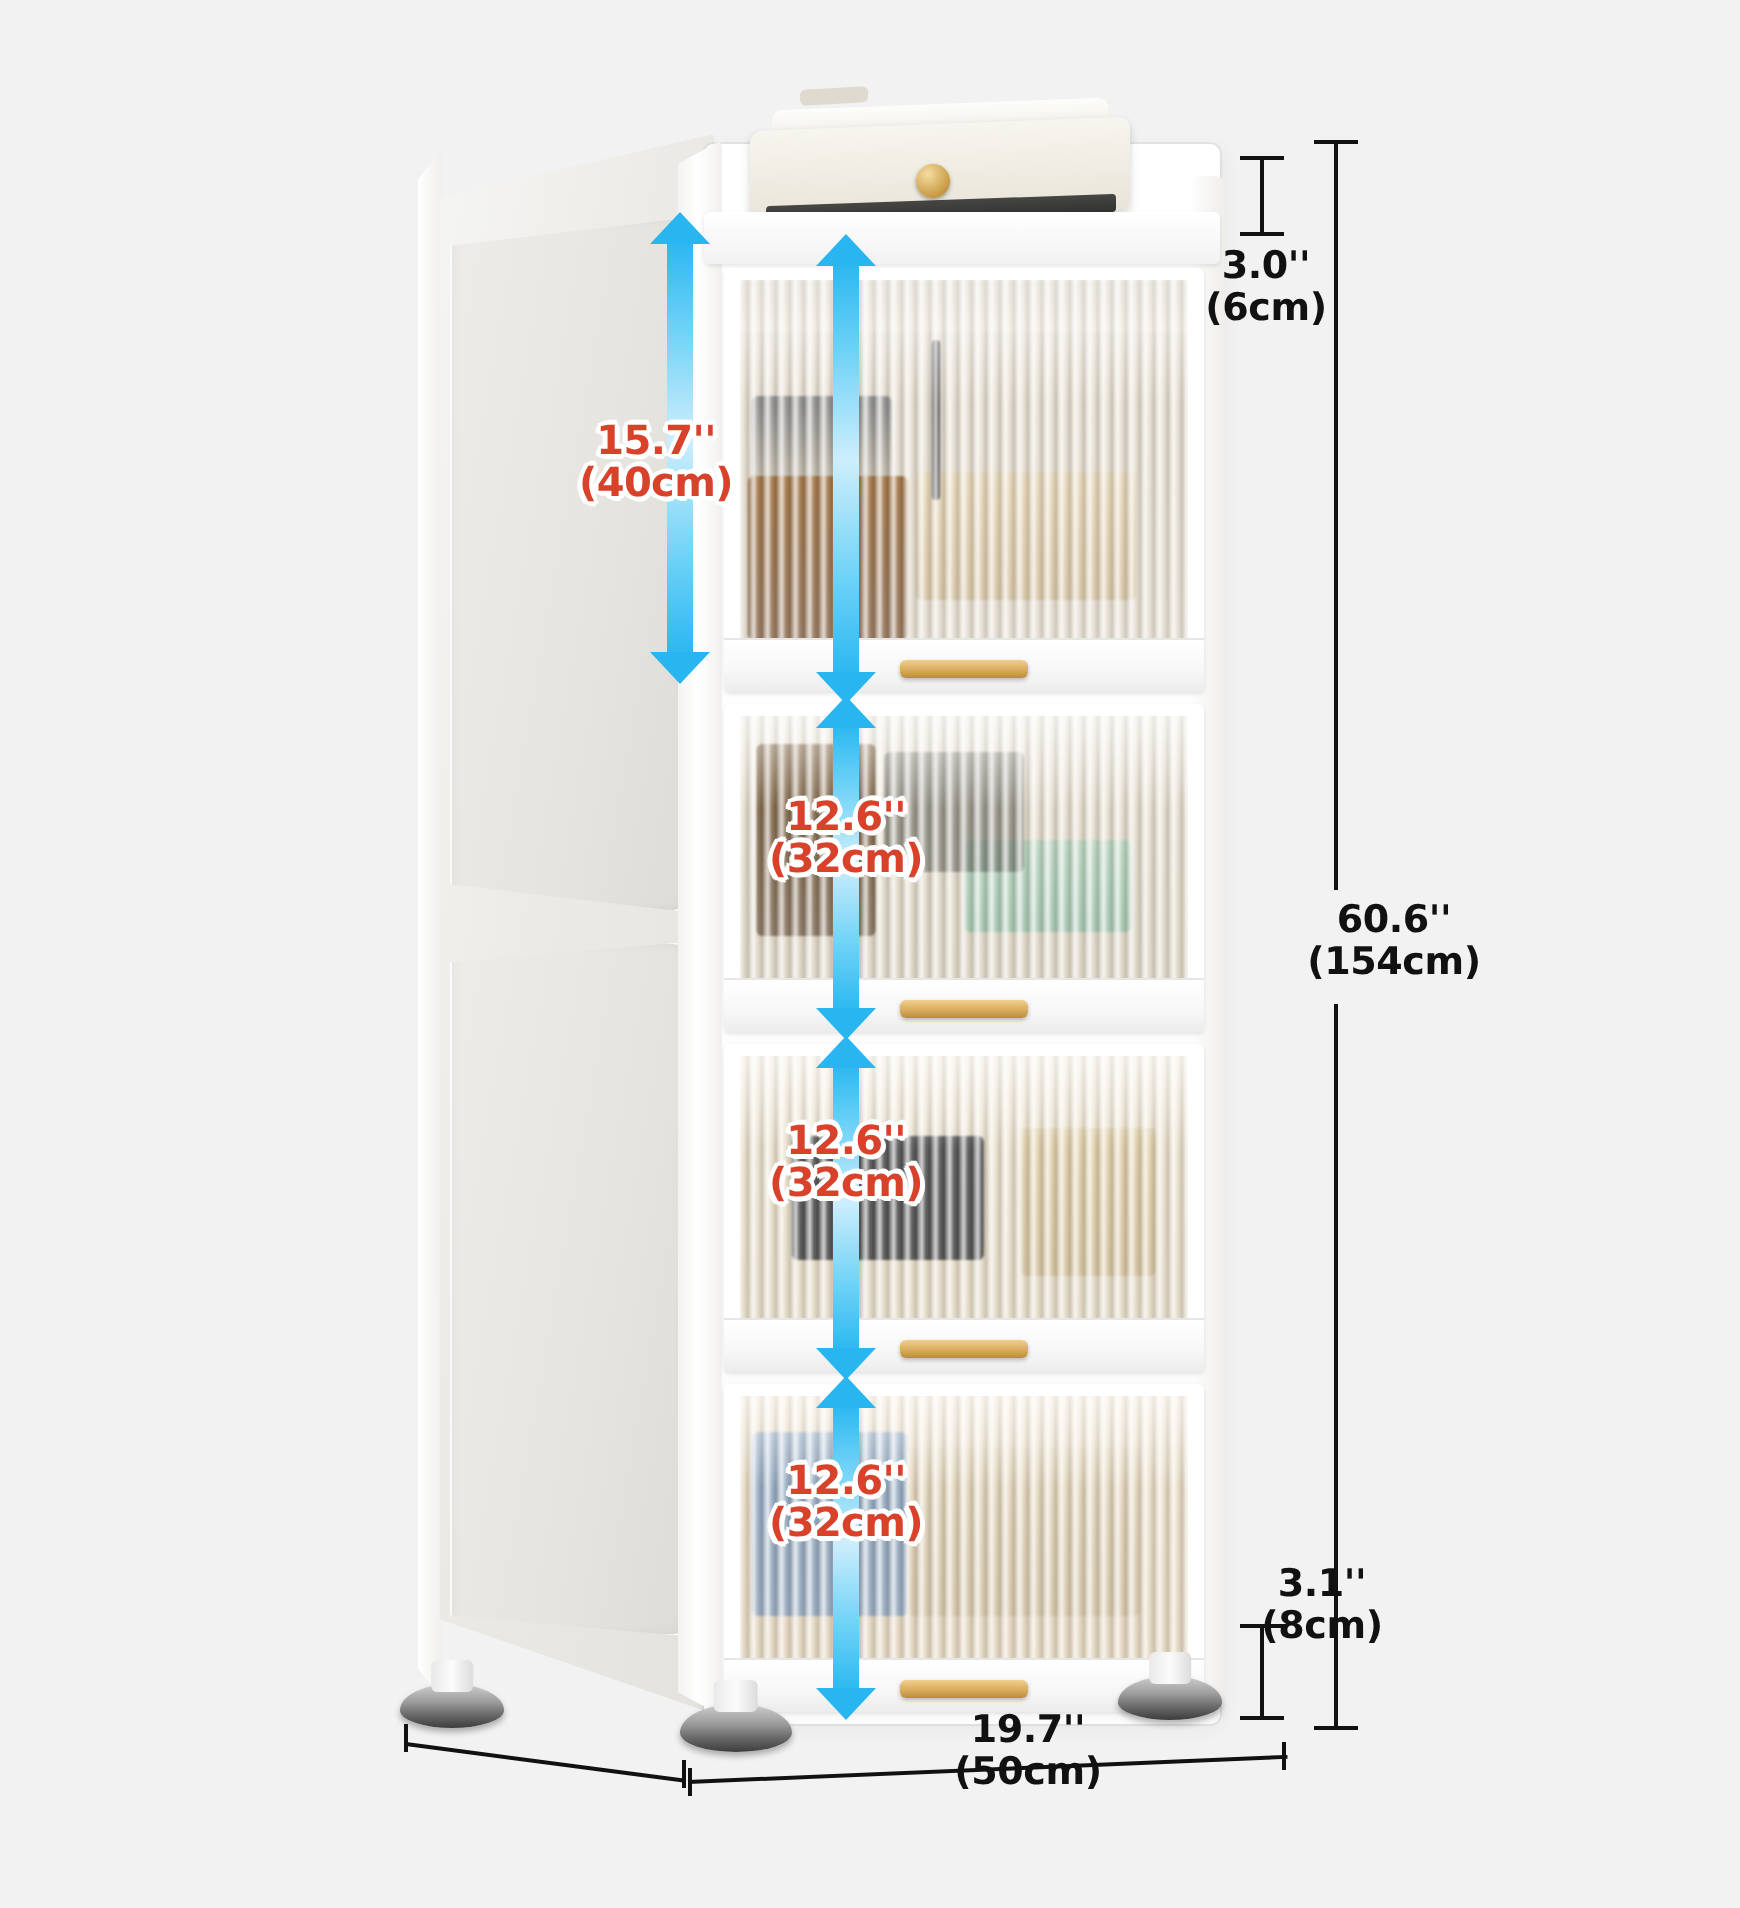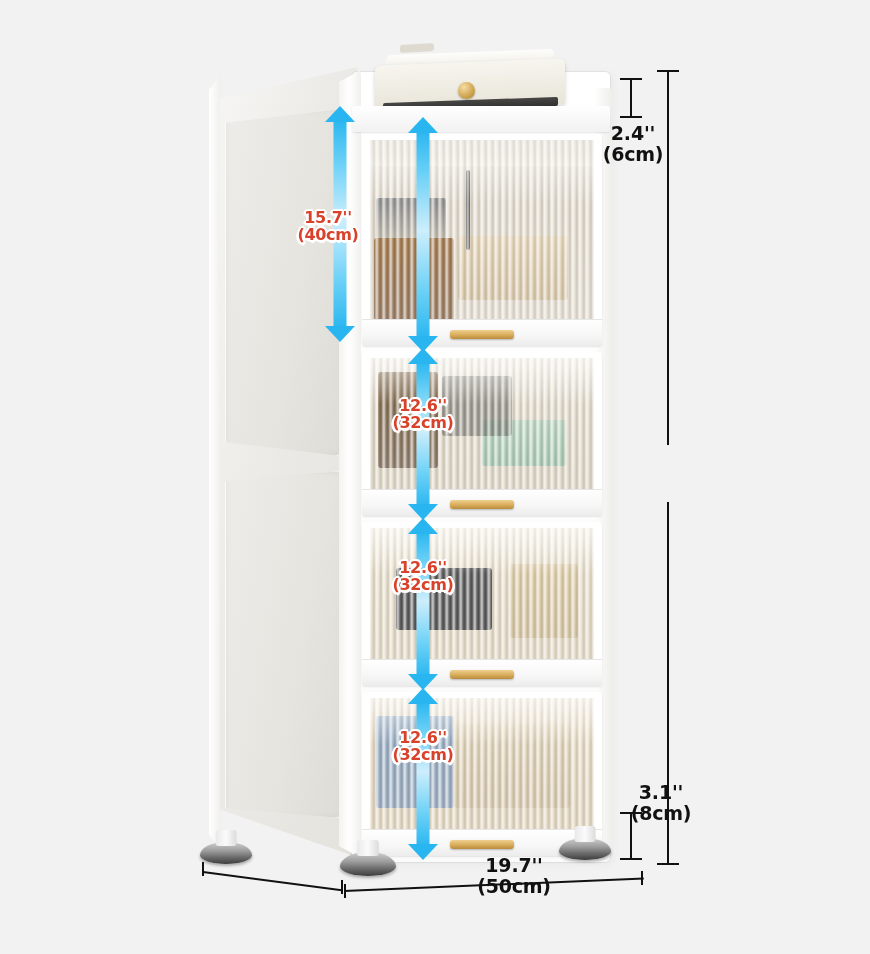--- a/index.html
+++ b/index.html
@@ -160,21 +160,21 @@
     position:absolute;left:0;width:30px;height:16px;
   }
   .barrow .head.up{top:0;background:#29b6f0;clip-path:polygon(50% 0,100% 100%,0 100%);}
   .barrow .head.dn{bottom:0;background:#29b6f0;clip-path:polygon(50% 100%,100% 0,0 0);}
 
   
   .rlabel{
     position:absolute;
     color:#d8422b;
     font-weight:bold;
-    font-size:16px;
+    font-size:20px;
     line-height:1.06;
     text-align:center;
     white-space:nowrap;
     letter-spacing:-0.3px;
     text-shadow:
       2px 0 0 #fff, -2px 0 0 #fff, 0 2px 0 #fff, 0 -2px 0 #fff,
       1.5px 1.5px 0 #fff, -1.5px 1.5px 0 #fff, 1.5px -1.5px 0 #fff, -1.5px -1.5px 0 #fff,
       2.5px 1px 0 #fff, -2.5px 1px 0 #fff, 1px 2.5px 0 #fff, 1px -2.5px 0 #fff;
   }
 
@@ -331,36 +331,40 @@
 
   <div class="rlabel" style="left:381px;top:730px;width:84px;">
     <div>12.6''</div>
     <div>(32cm)</div>
   </div>
 
   <div class="dline vline" style="left:630px;top:78px;height:40px;"></div>
   <div class="tick" style="left:620px;top:78px;width:22px;"></div>
   <div class="tick" style="left:620px;top:116px;width:22px;"></div>
   <div class="blabel" style="left:588px;top:123px;width:90px;">
-    <div>2.4''</div>
+    <div>3.0''</div>
     <div>(6cm)</div>
   </div>
 
   <div class="dline vline" style="left:630px;top:812px;height:48px;"></div>
   <div class="tick" style="left:620px;top:812px;width:22px;"></div>
   <div class="tick" style="left:620px;top:858px;width:22px;"></div>
   <div class="blabel" style="left:588px;top:782px;width:90px;padding-left:28px;">
     <div>3.1''</div>
     <div>(8cm)</div>
   </div>
 
   <div class="dline vline" style="left:667px;top:70px;height:375px;"></div>
   <div class="dline vline" style="left:667px;top:502px;height:363px;"></div>
   <div class="tick" style="left:657px;top:70px;width:22px;"></div>
   <div class="tick" style="left:657px;top:863px;width:22px;"></div>
+  <div class="blabel" style="left:622px;top:450px;width:150px;text-align:center;">
+    <div>60.6''</div>
+    <div>(154cm)</div>
+  </div>
 
   <div class="diag" style="left:203px;top:871px;width:140px;transform:rotate(7.5deg);"></div>
   <div class="vtick" style="left:202px;top:862px;height:14px;"></div>
   <div class="vtick" style="left:341px;top:880px;height:14px;"></div>
 
   <div class="diag" style="left:344px;top:890px;width:300px;transform:rotate(-2.4deg);"></div>
   <div class="vtick" style="left:344px;top:884px;height:14px;"></div>
   <div class="vtick" style="left:641px;top:871px;height:14px;"></div>
   <div class="blabel" style="left:444px;top:855px;width:140px;">
     <div>19.7''</div>

